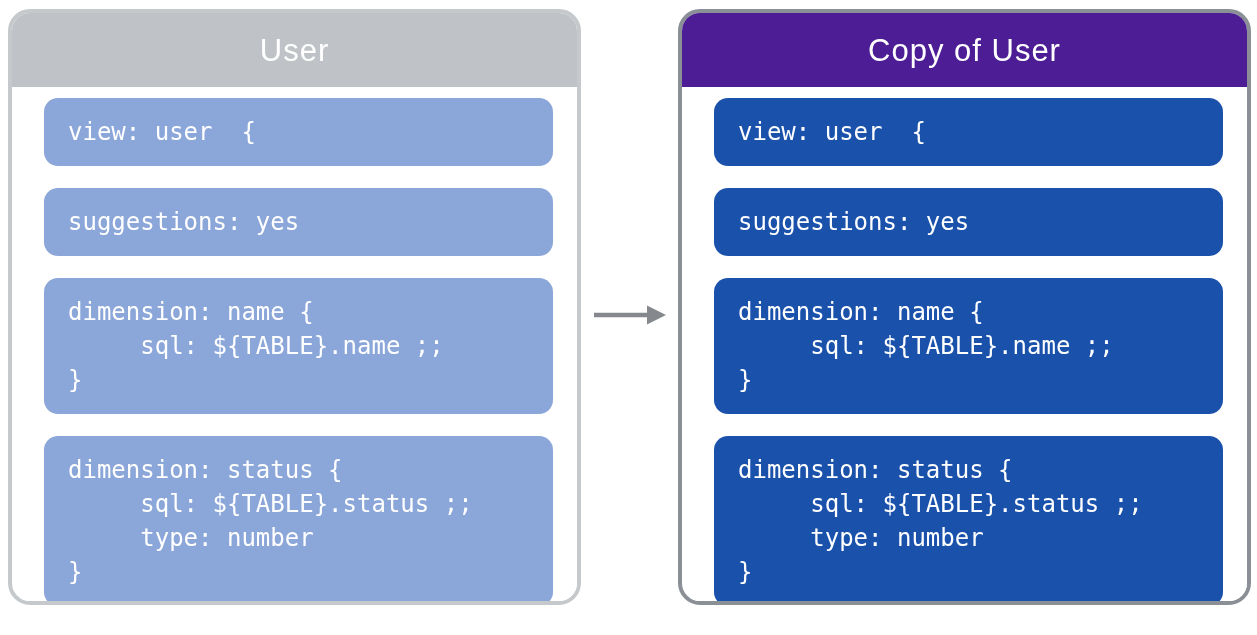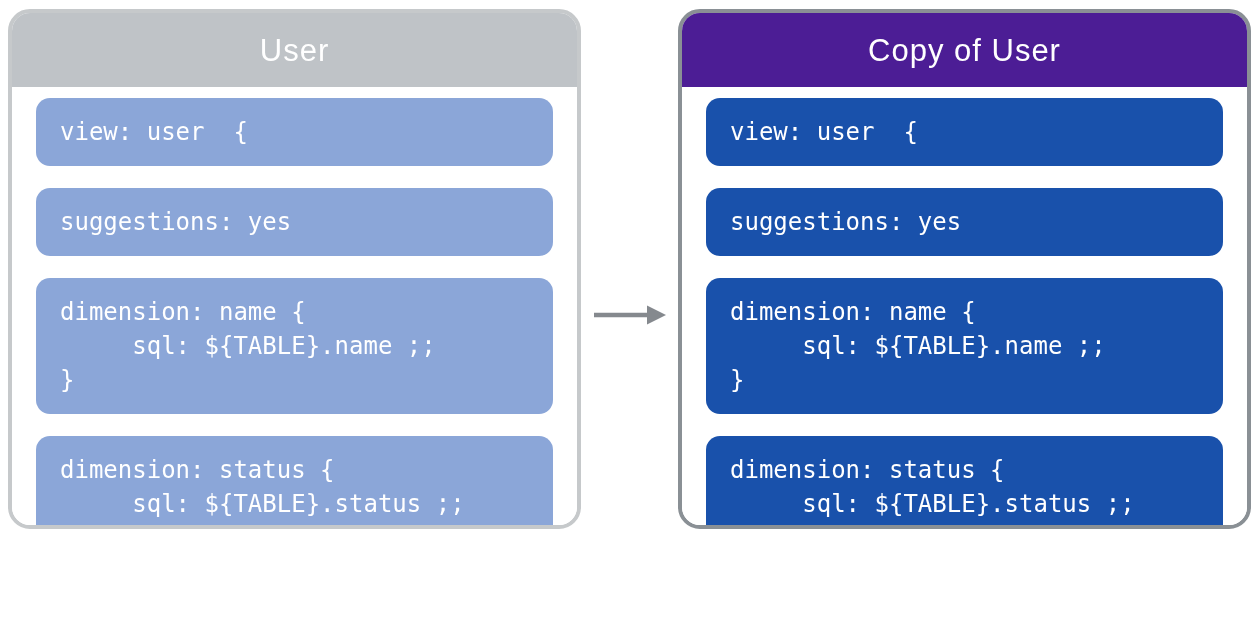--- a/index.html
+++ b/index.html
@@ -15,21 +15,21 @@
   .canvas {
     position: absolute;
     inset: 0;
     width: 1257px;
     height: 635px;
   }
   .panel {
     position: absolute;
     top: 9px;
     width: 573px;
-    height: 520px;
+    height: 596px;
     box-sizing: border-box;
     border: 4px solid #c6c9cb;
     border-radius: 22px;
     overflow: hidden;
     background: #ffffff;
   }
   .panel.left  { left: 8px;   }
   .panel.right { left: 678px; }
   .panel-header {
     height: 74px;
@@ -44,20 +44,21 @@
     letter-spacing: 1px;
     line-height: 1;
   }
   .panel-body {
     background: #ffffff;
     height: calc(100% - 74px);
     box-sizing: border-box;
     padding: 11px 24px 0 24px;
     display: flex;
     flex-direction: column;
+    margin-left: 8px;
   }
   .code-block {
     border-radius: 14px;
     padding: 17px 10px 17px 24px;
     margin-bottom: 22px;
     white-space: pre;
     color: #ffffff;
     font-family: "DejaVu Sans Mono", monospace;
     font-size: 24px;
     line-height: 34px;

